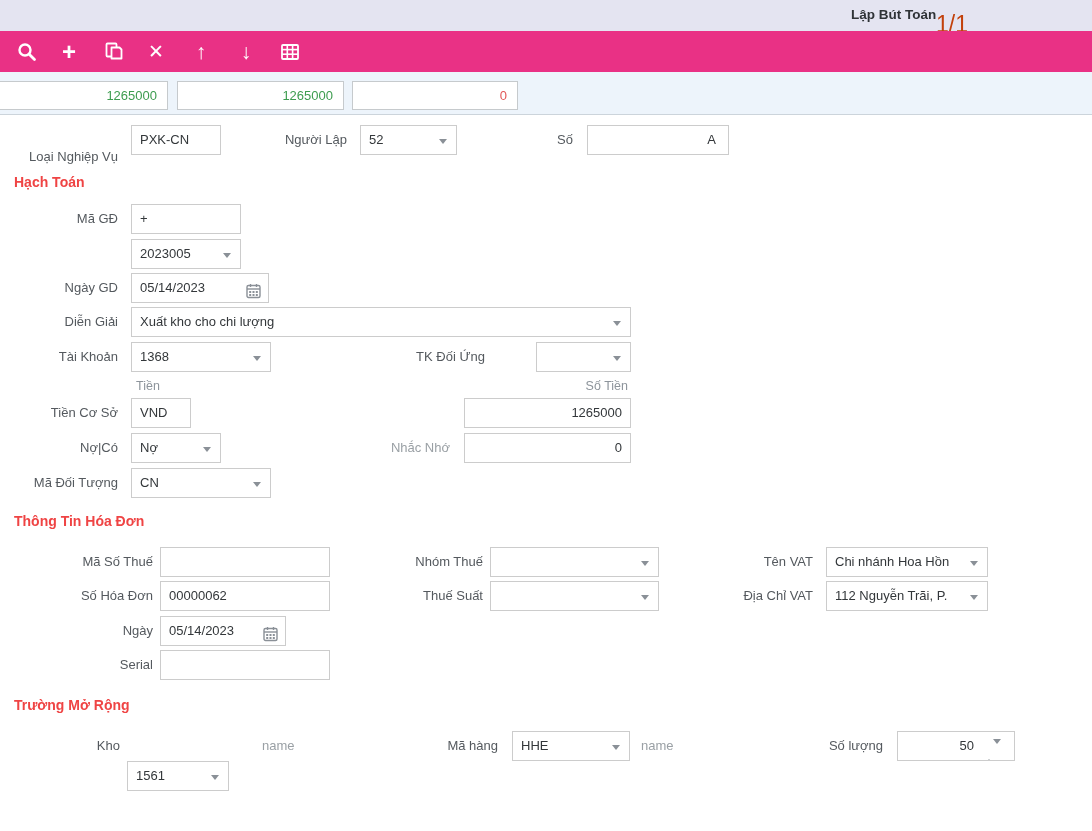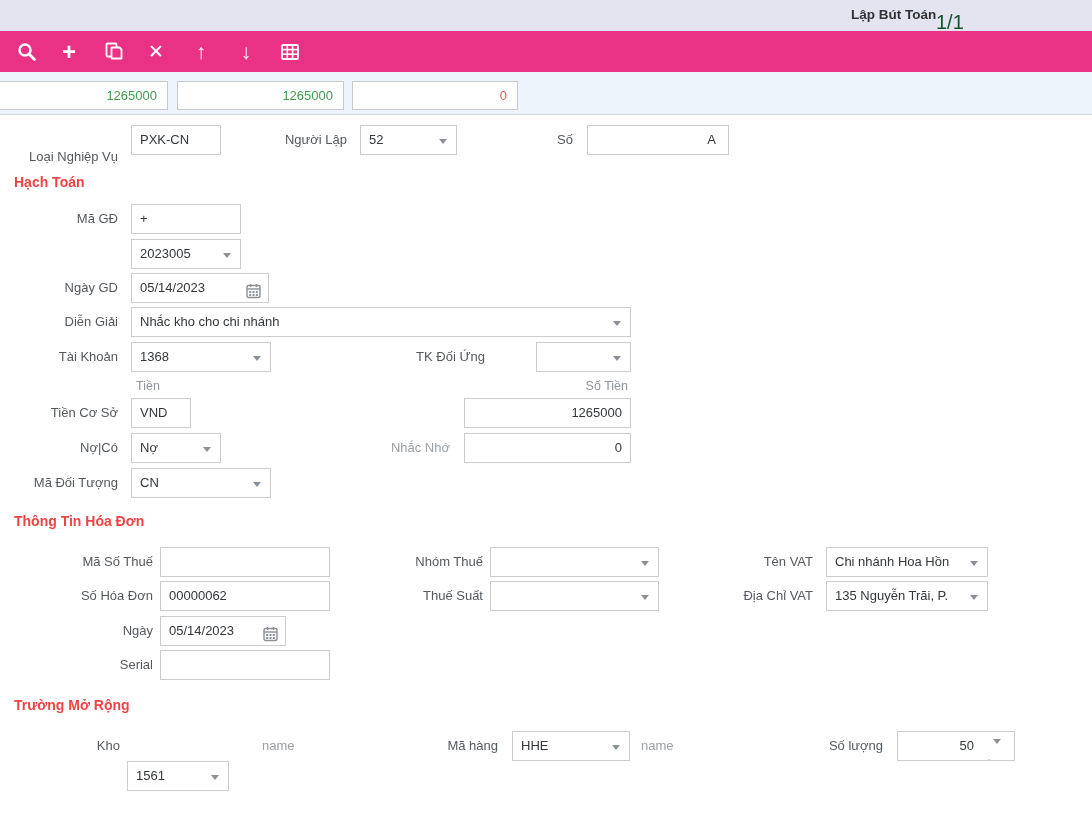--- a/index.html
+++ b/index.html
@@ -2,21 +2,21 @@
 <html><head>
 <meta charset="utf-8">
 <style>
   html,body{margin:0;padding:0;background:#fff;}
   .screen{position:relative;width:1092px;height:831px;background:#ffffff;overflow:hidden;
           font-family:"Liberation Sans","DejaVu Sans",sans-serif;font-size:13px;color:#33373a;}
 
   
   .topbar{position:absolute;left:0;top:0;width:1092px;height:31px;background:#e4e4f1;}
   .page-title{position:absolute;left:851px;top:7px;font-size:13.5px;font-weight:600;color:#2f3337;}
-  .page-ind{position:absolute;left:936px;top:11px;font-size:20px;color:#14532d;}
+  .page-ind{position:absolute;left:936px;top:11px;font-size:23px;color:#c2410c;}
   .toolbar{position:absolute;left:0;top:31px;width:1092px;height:41px;background:#e93185;}
   .tbtn{position:absolute;top:8px;width:26px;height:26px;color:#fff;text-align:center;cursor:pointer;}
   .tbtn .g{display:block;line-height:26px;font-size:19px;font-weight:bold;color:#fff;}
 
   
   .strip{position:absolute;left:0;top:72px;width:1092px;height:43px;background:#edf4fb;border-bottom:1px solid #ccd4db;box-sizing:border-box;}
   .sumf{position:absolute;top:81px;height:29px;background:#fff;border:1px solid #c6cacd;box-sizing:border-box;
         line-height:27px;text-align:right;padding-right:10px;font-size:13px;}
   .pos{color:#3d9c4f;} .neg{color:#e25757;}
 
@@ -128,21 +128,21 @@
           <rect x="9.8" y="8" width="2" height="2" fill="#8a9097"></rect>
         <rect x="3.2" y="11" width="2" height="2" fill="#8a9097"></rect>
           <rect x="6.5" y="11" width="2" height="2" fill="#8a9097"></rect>
           <rect x="9.8" y="11" width="2" height="2" fill="#8a9097"></rect>
       </svg>
     </span>
   </div>
 
   <div class="lbl" style="left:0;top:307px;width:125px;">Diễn Giải</div>
   <div class="inp sel" style="left:131px;top:307px;width:500px;">
-    <span>Nhắc kho cho chi nhánh</span>
+    <span>Xuất kho cho chi lượng</span>
     <span class="chev"></span>
   </div>
 
   <div class="lbl" style="left:0;top:342px;width:125px;">Tài Khoản</div>
   <div class="inp sel" style="left:131px;top:342px;width:140px;">
     <span>1368</span>
     <span class="chev"></span>
   </div>
   <div class="lbl" style="left:352px;top:342px;width:140px;">TK Đối Ứng</div>
   <div class="inp sel" style="left:536px;top:342px;width:95px;">
@@ -188,21 +188,21 @@
 
   <div class="lbl" style="left:0;top:581px;width:160px;">Số Hóa Đơn</div>
   <div class="inp" style="left:160px;top:581px;width:170px;"><span>00000062</span></div>
   <div class="lbl" style="left:352px;top:581px;width:138px;">Thuế Suất</div>
   <div class="inp sel" style="left:490px;top:581px;width:169px;">
     <span></span>
     <span class="chev"></span>
   </div>
   <div class="lbl" style="left:690px;top:581px;width:130px;">Địa Chỉ VAT</div>
   <div class="inp sel" style="left:826px;top:581px;width:162px;">
-    <span>135 Nguyễn Trãi, P.</span>
+    <span>112 Nguyễn Trãi, P.</span>
     <span class="chev"></span>
   </div>
 
   <div class="lbl" style="left:0;top:616px;width:160px;">Ngày</div>
   <div class="inp" style="left:160px;top:616px;width:126px;">
     <span>05/14/2023</span>
     <span class="calico">
       <svg width="15" height="16" viewBox="0 0 15 16">
         <rect x="1" y="2.5" width="13" height="12" rx="1.5" fill="none" stroke="#8a9097" stroke-width="1.4"></rect>
         <line x1="1" y1="6" x2="14" y2="6" stroke="#8a9097" stroke-width="1.4"></line>

